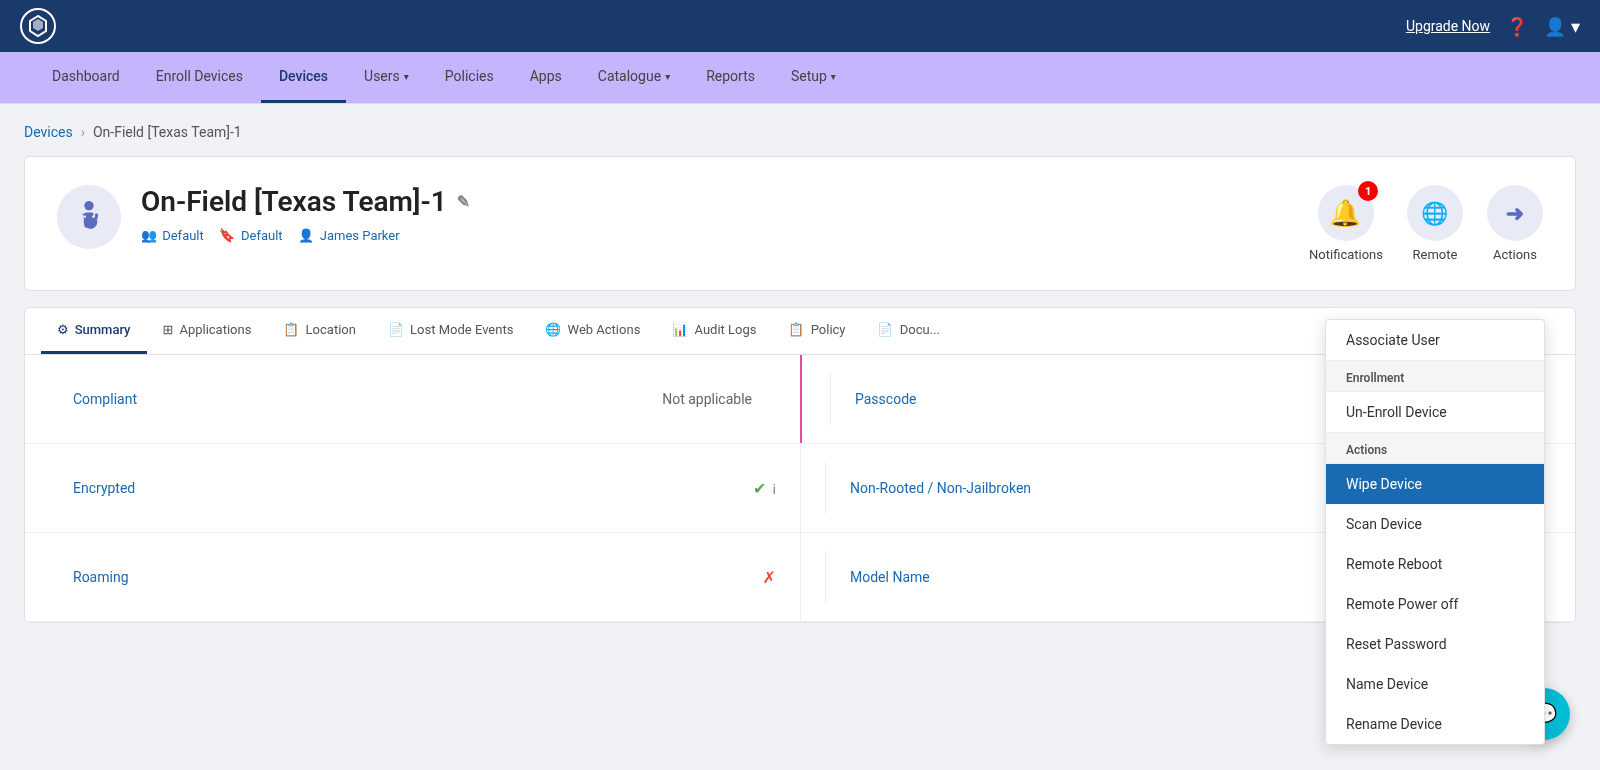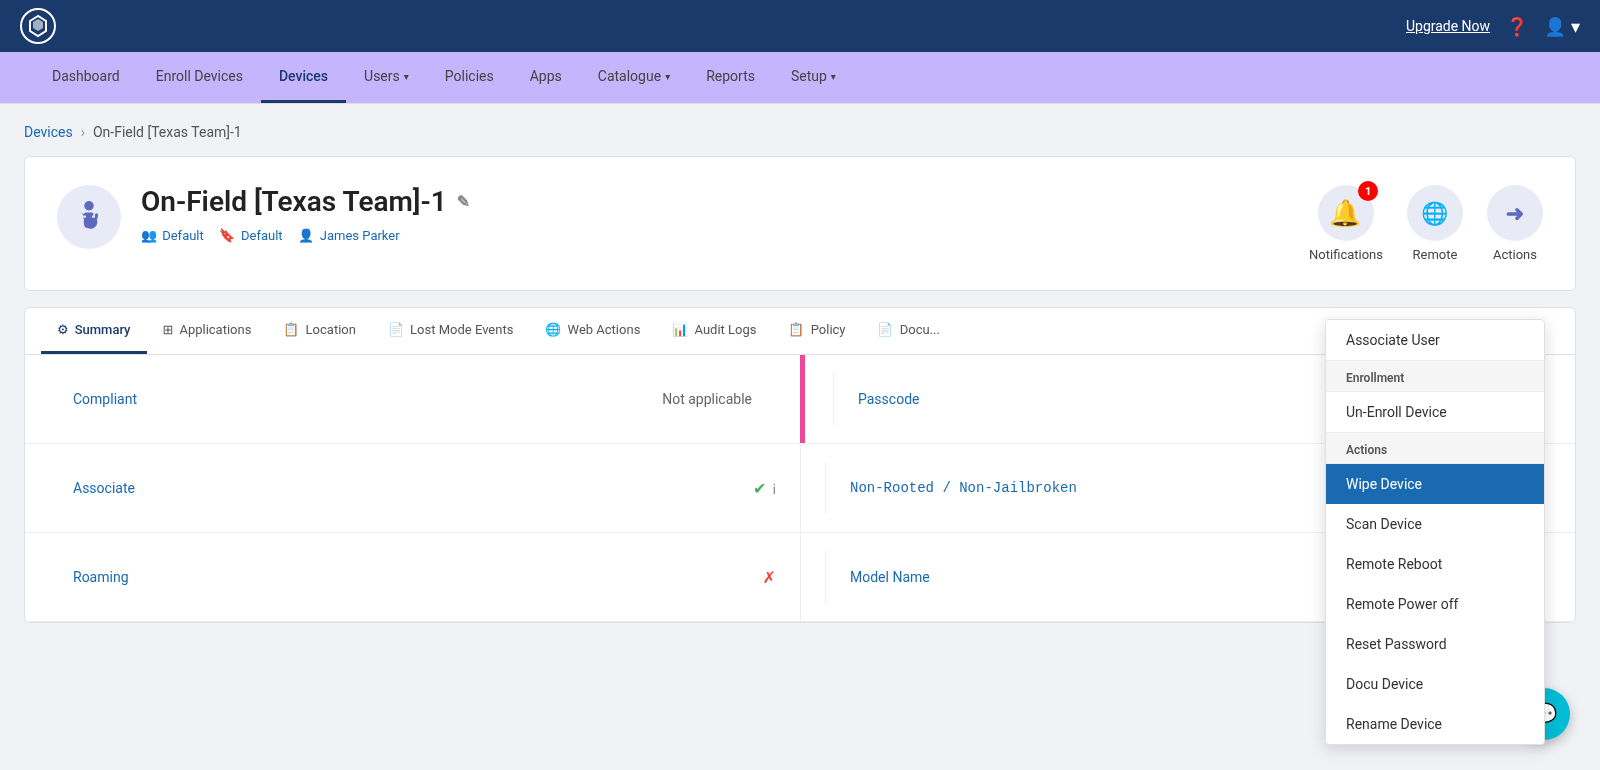--- a/index.html
+++ b/index.html
@@ -368,34 +368,34 @@
     </div>
   </div>
 
   <div class="device-table">
 
     <div class="table-row">
       <div class="table-cell">
         <span class="table-cell label">Compliant</span>
         <span class="table-cell value" style="margin-left:auto; color:#666;">Not applicable</span>
       </div>
-      <div class="table-cell" style="border-left: 5px solid #ec4899; padding-left: 28px;">
+      <div class="table-cell" style="border-left: 2px solid #ec4899; padding-left: 28px;">
         <span class="table-cell right-label">Passcode</span>
       </div>
     </div>
 
     <div class="table-row">
       <div class="table-cell">
-        <span class="table-cell label">Associate</span>
+        <span class="table-cell label">Encrypted</span>
         <span style="margin-left:auto; display:flex; align-items:center; gap:6px;">
           <span class="check-icon">✔</span>
           <span class="info-icon">ℹ</span>
         </span>
       </div>
-      <div class="table-cell" style="border-left: 1px solid #eee; font-family: Liberation Mono, monospace;">
+      <div class="table-cell" style="border-left: 1px solid #eee;">
         <span class="table-cell right-label">Non-Rooted / Non-Jailbroken</span>
       </div>
     </div>
 
     <div class="table-row">
       <div class="table-cell">
         <span class="table-cell label">Roaming</span>
         <span class="cross-icon" style="margin-left:auto;">✗</span>
       </div>
       <div class="table-cell" style="border-left: 1px solid #eee;">
@@ -408,19 +408,19 @@
 <div class="dropdown-menu">
   <div class="dropdown-item">Associate User</div>
   <div class="dropdown-section-header">Enrollment</div>
   <div class="dropdown-item">Un-Enroll Device</div>
   <div class="dropdown-section-header">Actions</div>
   <div class="dropdown-item active">Wipe Device</div>
   <div class="dropdown-item">Scan Device</div>
   <div class="dropdown-item">Remote Reboot</div>
   <div class="dropdown-item">Remote Power off</div>
   <div class="dropdown-item">Reset Password</div>
-  <div class="dropdown-item">Docu Device</div>
+  <div class="dropdown-item">Name Device</div>
   <div class="dropdown-item">Rename Device</div>
 </div>
 
 <div class="chat-fab">
   <span>💬</span>
 </div>
 
 </body></html>

